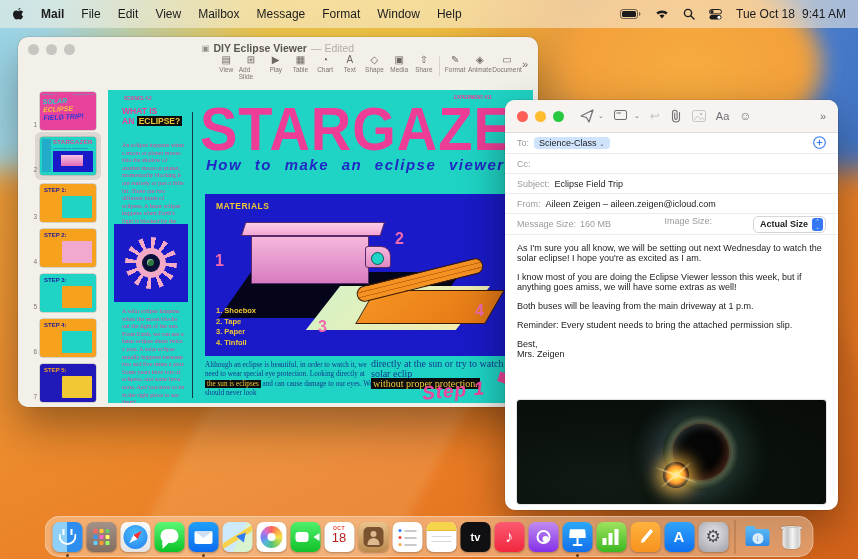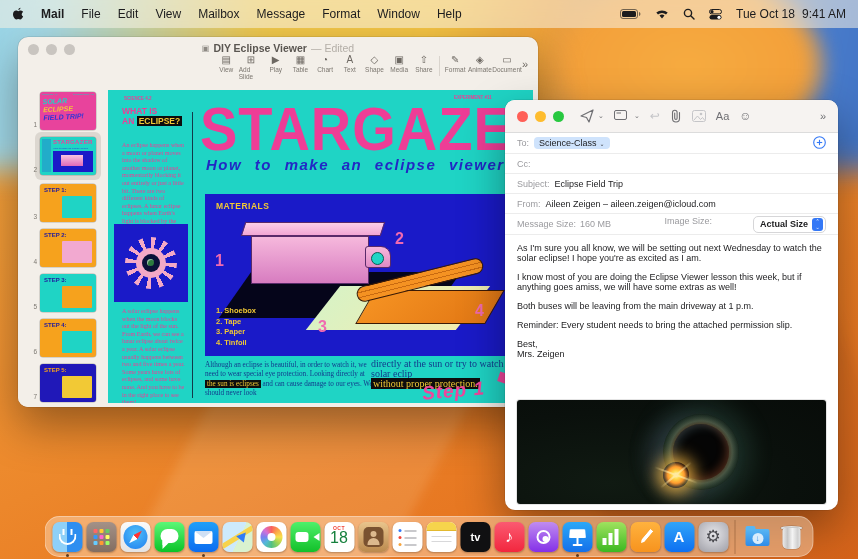--- a/index.html
+++ b/index.html
@@ -170,21 +170,21 @@
   .i-maps .loc { position:absolute; left:17px; top:5px; width:0; height:0; border:5px solid transparent; border-bottom:9px solid #2f7cf6; transform:rotate(40deg); }
   .i-photos { background:#fff; }
   .i-photos .wheel { position:absolute; left:4px; top:4px; width:22px; height:22px; border-radius:50%;
     background:conic-gradient(#f9625e,#fca549,#f8e04a,#9ed455,#53c082,#53b9d8,#7a7ff0,#d670d6,#f9625e); }
   .i-photos .wheel::after { content:""; position:absolute; left:7px; top:7px; width:8px; height:8px; border-radius:50%; background:#fff; }
   .i-facetime { background:linear-gradient(180deg,#4ef06a,#12c02a); }
   .i-facetime .cam { position:absolute; left:5px; top:10px; width:13px; height:10px; background:#fff; border-radius:3px; }
   .i-facetime .lens { position:absolute; left:19px; top:11px; width:0; height:0; border:4px solid transparent; border-right:6px solid #fff; }
   .i-calendar { background:#fff; display:flex; flex-direction:column; align-items:center; }
   .i-calendar .mon { font-size:5px; font-weight:bold; color:#f04438; margin-top:3px; letter-spacing:.5px; }
-  .i-calendar .day { font-size:16px; color:#15803d; line-height:14px; font-weight:300; }
+  .i-calendar .day { font-size:13px; color:#b91c1c; line-height:14px; font-weight:300; }
   .i-contacts { background:linear-gradient(180deg,#e9c48c,#bb8a4e); }
   .i-contacts .card { position:absolute; left:5px; top:5px; width:20px; height:20px; border-radius:5px; background:#7a5230; }
   .i-contacts .head { position:absolute; left:12px; top:9px; width:6px; height:6px; border-radius:50%; background:#dcb98e; }
   .i-contacts .body { position:absolute; left:9px; top:16px; width:12px; height:7px; border-radius:6px 6px 0 0; background:#dcb98e; }
   .i-reminders { background:#fff; }
   .i-reminders .dots { position:absolute; left:6px; top:7px; width:3.5px; height:3.5px; border-radius:50%; background:#3478f6; box-shadow:0 7px 0 #f04438,0 14px 0 #f7a43c; }
   .i-reminders .lines { position:absolute; left:12px; top:8px; width:12px; height:2px; background:#c9c9cc; box-shadow:0 7px 0 #c9c9cc,0 14px 0 #c9c9cc; }
   .i-notes { background:#fff; }
   .i-notes .top { position:absolute; left:0; right:0; top:0; height:9px; background:#f6d44c; border-bottom:1px solid #e3b92f; }
   .i-notes .ln { position:absolute; left:5px; right:5px; top:14px; height:1.5px; background:#d8d8da; box-shadow:0 5px 0 #d8d8da; }

